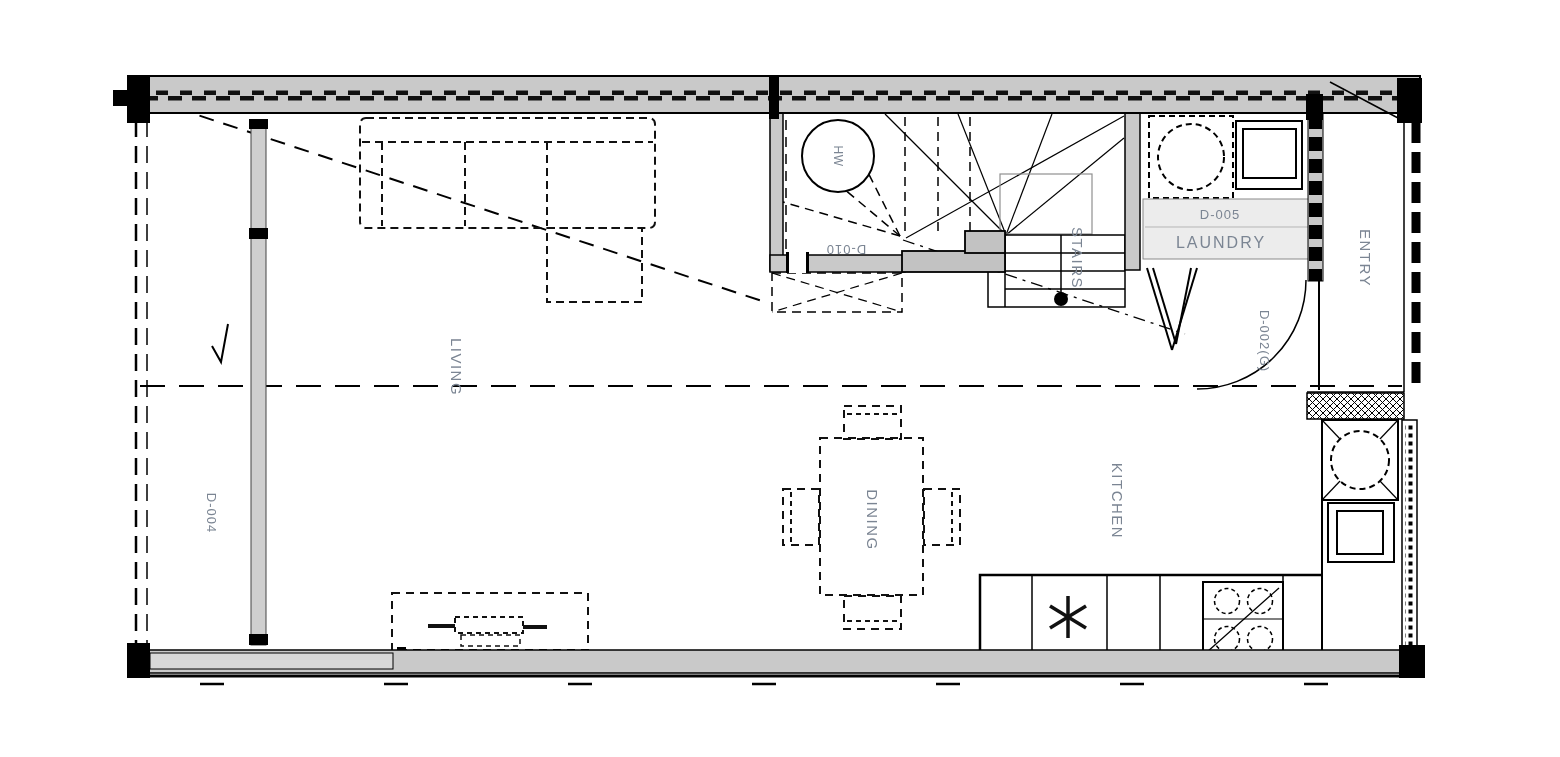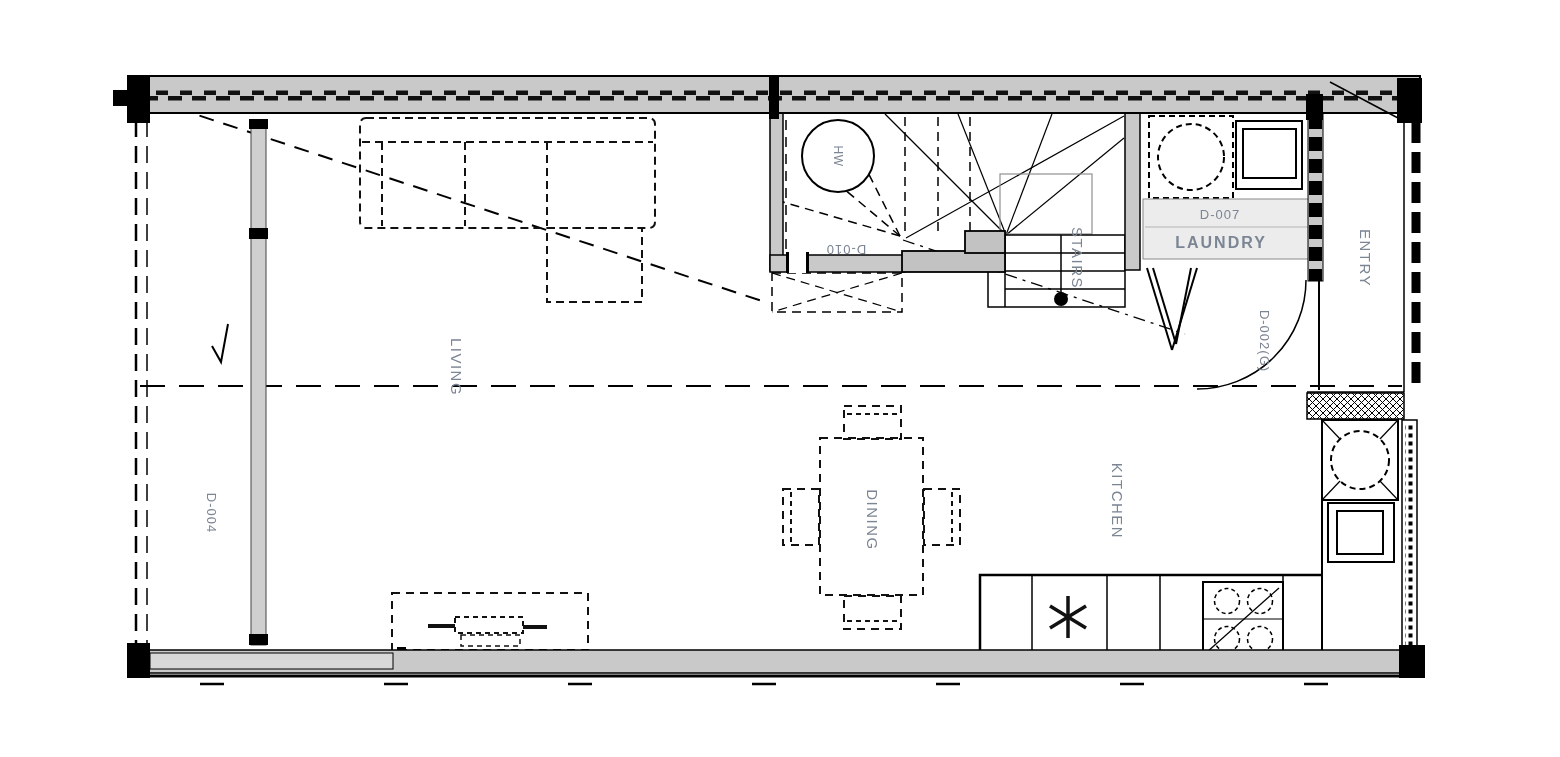--- a/index.html
+++ b/index.html
@@ -208,16 +208,16 @@
 
 <div class="lbl" style="left:456px;top:367px;">LIVING</div>
 <div class="lbl sm" style="left:211px;top:513px;">D-004</div>
 <div class="lbl" style="left:872px;top:520px;">DINING</div>
 <div class="lbl" style="left:1117px;top:501px;">KITCHEN</div>
 <div class="lbl" style="left:1077px;top:258px;">STAIRS</div>
 <div class="lbl" style="left:1365px;top:258px;">ENTRY</div>
 <div class="lbl sm" style="left:1264px;top:341px;">D-002(G)</div>
 <div class="lbl sm flip" style="left:846px;top:249px;">D-010</div>
 <div class="lbl xs" style="left:838px;top:156px;">HW</div>
-<div class="lbl sm horiz" style="left:1220px;top:214px;">D-007</div>
-<div class="lbl big horiz" style="left:1221px;top:243px;font-weight:bold;">LAUNDRY</div>
+<div class="lbl sm horiz" style="left:1220px;top:214px;">D-005</div>
+<div class="lbl big horiz" style="left:1221px;top:243px;">LAUNDRY</div>
 
 </div>
 
 </body></html>

